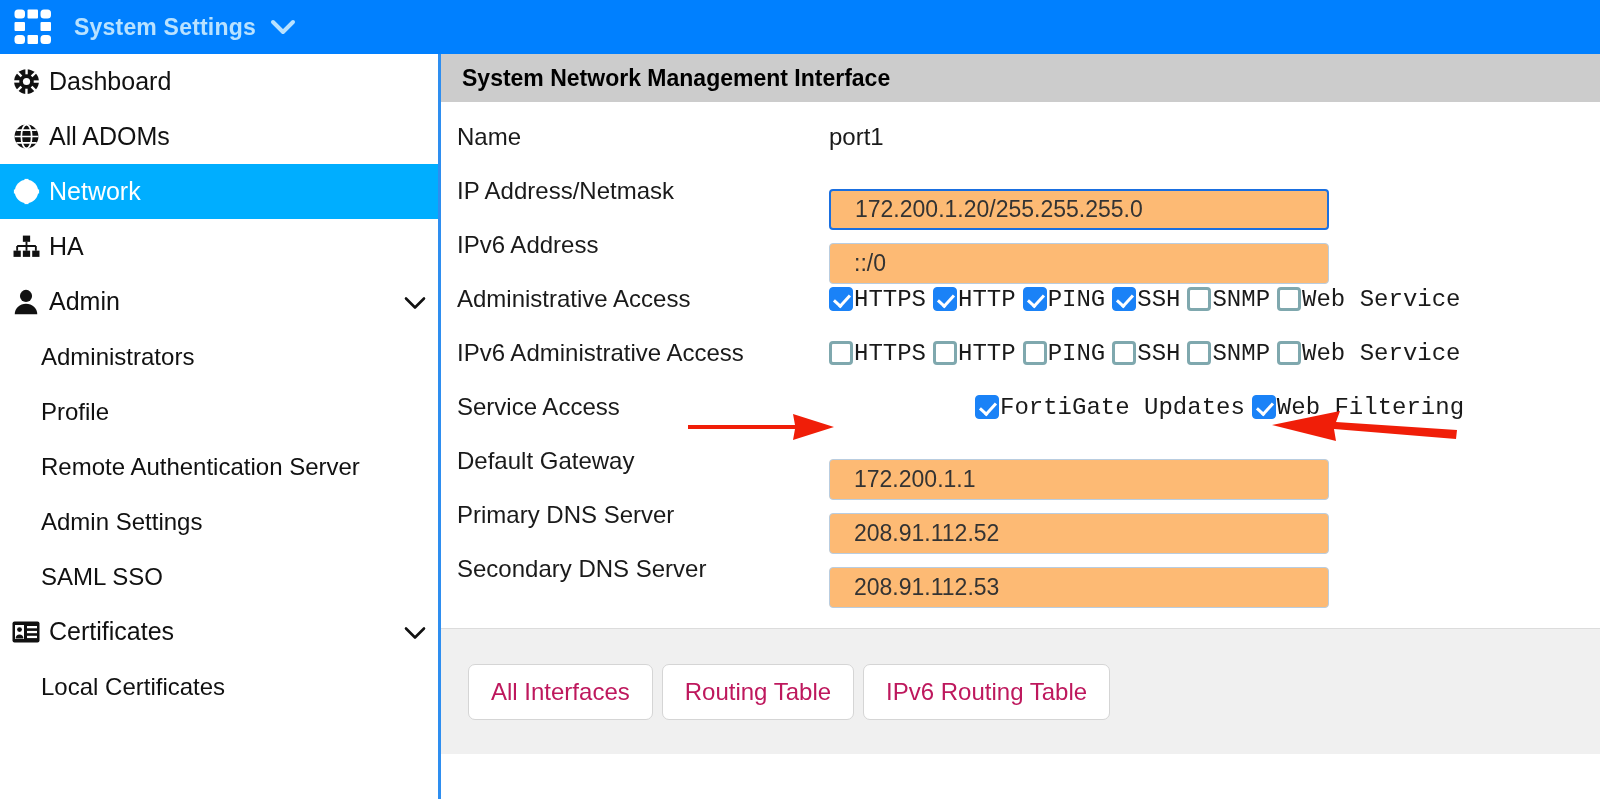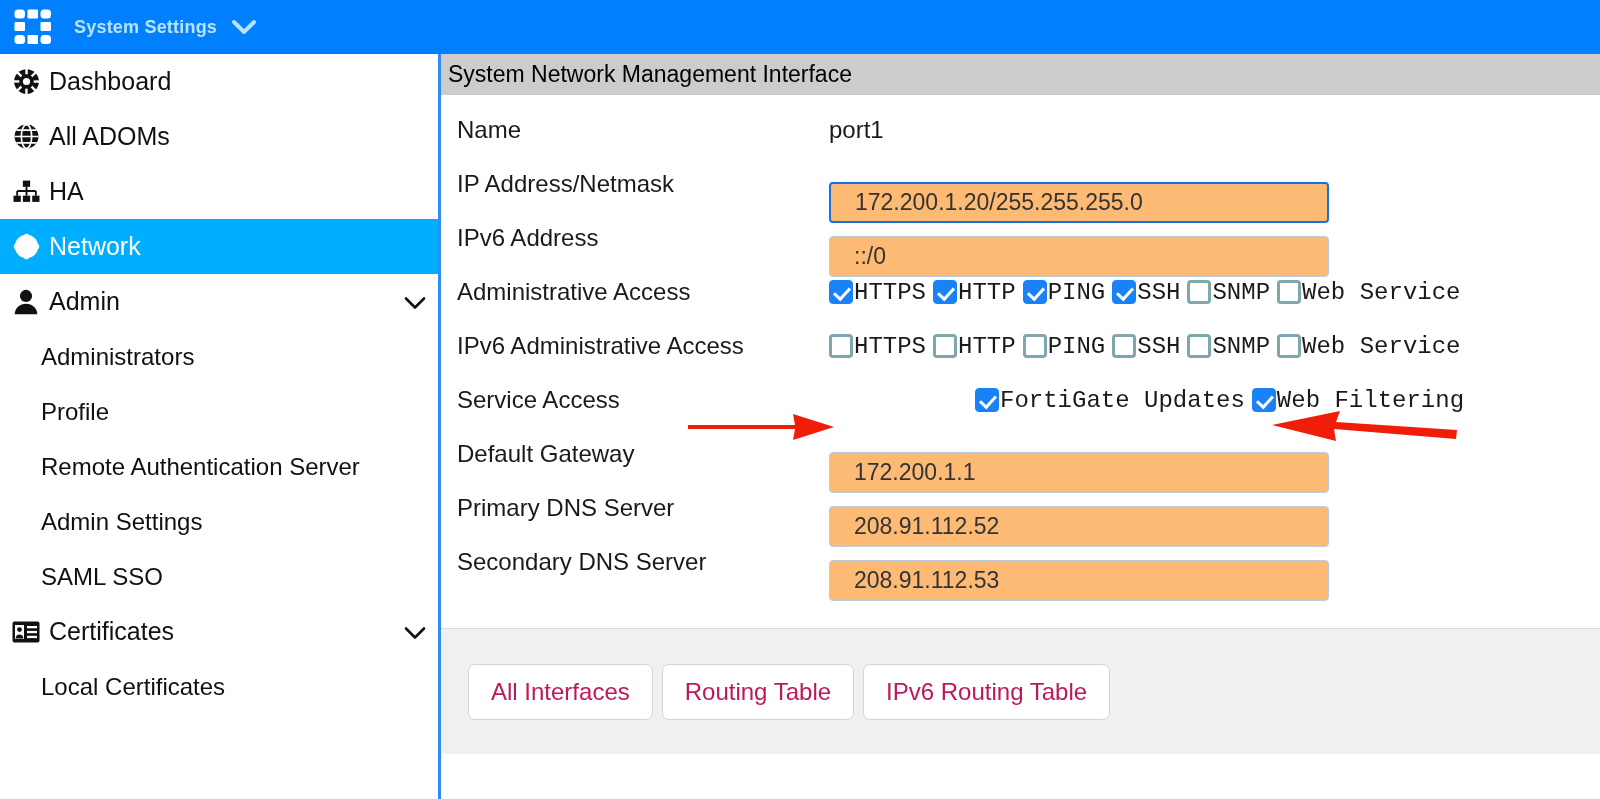--- a/index.html
+++ b/index.html
@@ -13,21 +13,21 @@
 
   
   .topbar {
     position: absolute; left: 0; top: 0; width: 1600px; height: 54px;
     background: #0080ff;
     display: flex; align-items: center;
   }
   .logo-wrap { width: 66px; height: 54px; display: flex; align-items: center; justify-content: center; }
   .logo { width: 44px; height: 40px; }
   .topbar-title {
-    color: #b9e2ff; font-size: 18px; font-weight: bold; letter-spacing: .2px;
+    color: #b9e2ff; font-size: 23px; font-weight: bold; letter-spacing: .2px;
     margin-left: 8px; white-space: nowrap;
   }
   .topbar-chevron { margin-left: 14px; display: inline-flex; align-items: center; }
 
   
   .sidebar {
     position: absolute; left: 0; top: 54px; width: 438px; height: 646px;
     background: #ffffff; overflow: hidden; border-radius: 7px;
   }
   .side-divider {
@@ -47,22 +47,22 @@
   }
   .nav-label { line-height: 1; }
   .nav-chevron { position: absolute; right: 12px; top: 50%; transform: translateY(-50%); }
 
   
   .main {
     position: absolute; left: 441px; top: 54px; width: 1159px; height: 745px;
     background: #ffffff;
   }
   .panel-header {
-    height: 41px; background: #cccccc; display: flex; align-items: center;
-    padding-left: 7px; font-size: 23px; font-weight: normal; color: #000;
+    height: 48px; background: #cccccc; display: flex; align-items: center;
+    padding-left: 21px; font-size: 23px; font-weight: bold; color: #000;
   }
   .form-area { padding-top: 8px; background: #fff; }
   .row { display: flex; align-items: center; height: 54px; padding-left: 16px; }
   .row-label { width: 372px; font-size: 24px; color: #1a1a1a; white-space: nowrap; flex: 0 0 auto; }
   .row-value { font-size: 24px; color: #1a1a1a; }
   .fld {
     width: 500px; height: 41px; border: 1px solid #b9cde0; border-radius: 4px;
     font-size: 23px; color: #333; padding: 0 24px; background: #fdba74;
     font-family: "Liberation Sans", sans-serif; outline: none; margin-top: 37px;
   }
@@ -157,51 +157,51 @@
             <g stroke="#fff" stroke-width="1.5" fill="none">
               <ellipse cx="12" cy="12" rx="4.6" ry="10.6"></ellipse>
               <line x1="1.4" y1="12" x2="22.6" y2="12"></line>
               <line x1="3" y1="6.4" x2="21" y2="6.4"></line>
               <line x1="3" y1="17.6" x2="21" y2="17.6"></line>
             </g>
           </svg>
         </span>
         <span class="nav-label">All ADOMs</span>
       </div>
+      <div class="nav-item active">
+        <span class="nav-ico">
+          <svg width="27" height="27" viewBox="0 0 24 24">
+            <circle cx="12" cy="12" r="10.4" fill="#ffffff"></circle>
+            <circle cx="12" cy="12" r="4.1" fill="#fff"></circle>
+            <rect x="10.2" y="0.8" width="3.6" height="4.4" fill="#fff"></rect>
+            <rect x="10.2" y="18.8" width="3.6" height="4.4" fill="#fff"></rect>
+            <rect x="0.8" y="10.2" width="4.4" height="3.6" fill="#fff"></rect>
+            <rect x="18.8" y="10.2" width="4.4" height="3.6" fill="#fff"></rect>
+          </svg>
+        </span>
+        <span class="nav-label">Network</span>
+      </div>
       <div class="nav-item">
         <span class="nav-ico">
           <svg width="27" height="23" viewBox="0 0 26 22">
             <rect x="9.5" y="0.5" width="7" height="6" fill="#111111"></rect>
             <rect x="0.5" y="15" width="7" height="6" fill="#111111"></rect>
             <rect x="9.5" y="15" width="7" height="6" fill="#111111"></rect>
             <rect x="18.5" y="15" width="7" height="6" fill="#111111"></rect>
             <g stroke="#111111" stroke-width="1.8" fill="none">
               <line x1="13" y1="6.5" x2="13" y2="10.5"></line>
               <line x1="4" y1="10.5" x2="22" y2="10.5"></line>
               <line x1="4" y1="10.5" x2="4" y2="15"></line>
               <line x1="13" y1="10.5" x2="13" y2="15"></line>
               <line x1="22" y1="10.5" x2="22" y2="15"></line>
             </g>
           </svg>
         </span>
         <span class="nav-label">HA</span>
       </div>
-      <div class="nav-item active">
-        <span class="nav-ico">
-          <svg width="27" height="27" viewBox="0 0 24 24">
-            <circle cx="12" cy="12" r="10.4" fill="#ffffff"></circle>
-            <circle cx="12" cy="12" r="4.1" fill="#fff"></circle>
-            <rect x="10.2" y="0.8" width="3.6" height="4.4" fill="#fff"></rect>
-            <rect x="10.2" y="18.8" width="3.6" height="4.4" fill="#fff"></rect>
-            <rect x="0.8" y="10.2" width="4.4" height="3.6" fill="#fff"></rect>
-            <rect x="18.8" y="10.2" width="4.4" height="3.6" fill="#fff"></rect>
-          </svg>
-        </span>
-        <span class="nav-label">Network</span>
-      </div>
       <div class="nav-item">
         <span class="nav-ico">
           <svg width="24" height="26" viewBox="0 0 22 24">
             <circle cx="11" cy="6.4" r="5.6" fill="#111111"></circle>
             <path d="M0.6 23.4c0-6.1 4.7-9.9 10.4-9.9s10.4 3.8 10.4 9.9z" fill="#111111"></path>
           </svg>
         </span>
         <span class="nav-label">Admin</span>
         <span class="nav-chevron"><svg width="22" height="14" viewBox="0 0 22 14">
             <path d="M2 2 L11 11 L20 2" stroke="#111111" stroke-width="2.6" fill="none" stroke-linecap="round" stroke-linejoin="round"></path>

